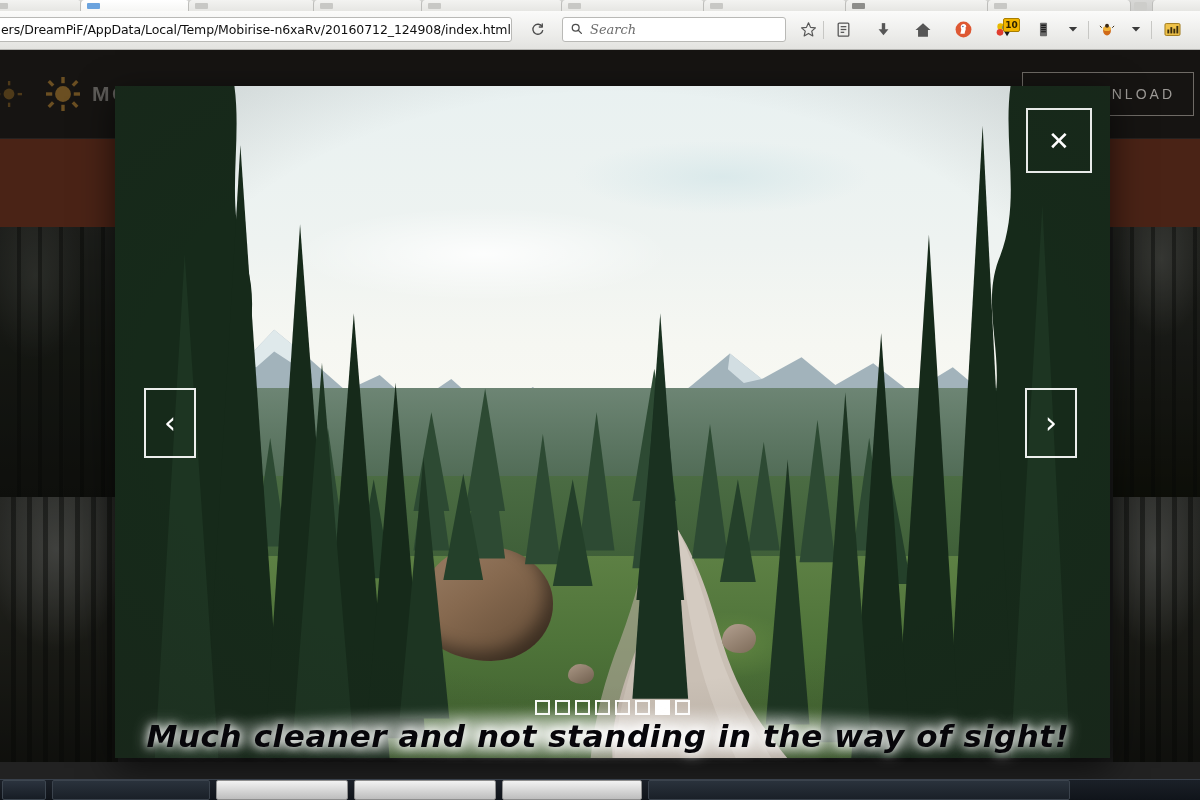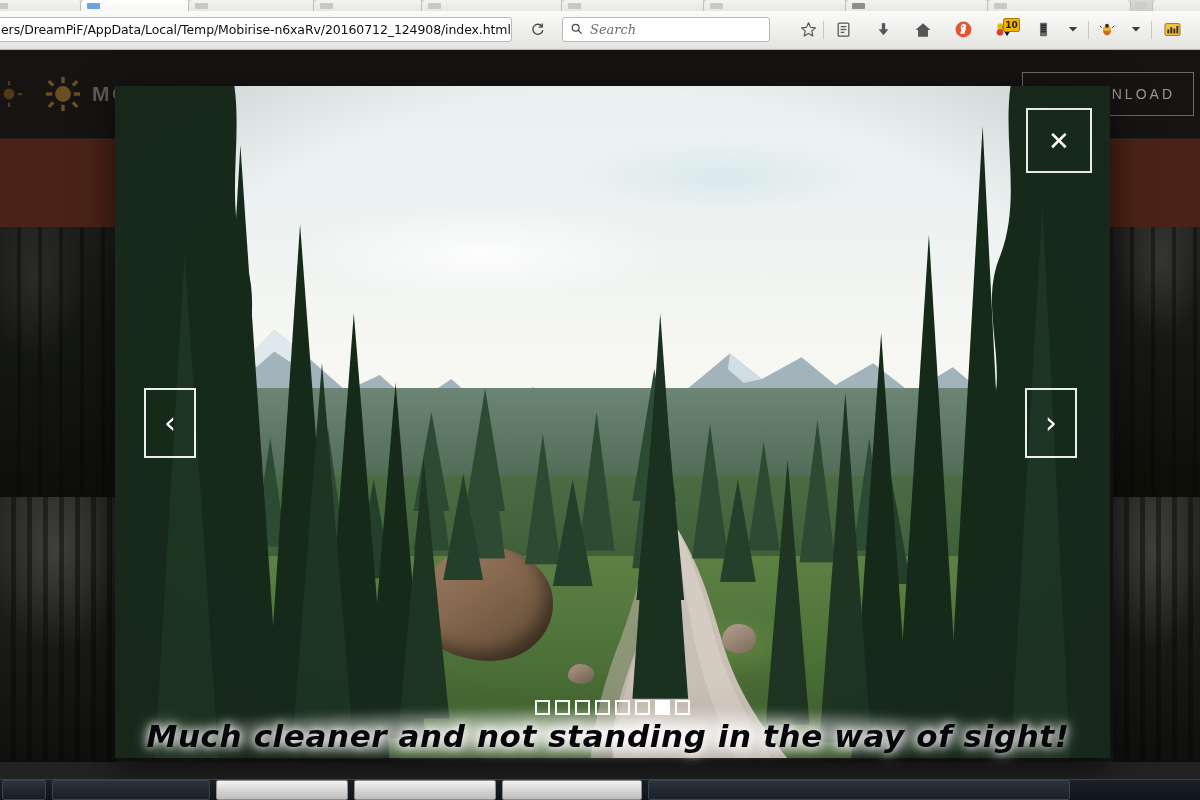--- a/index.html
+++ b/index.html
@@ -40,21 +40,21 @@
   .urltext{
     font-family:"DejaVu Sans", sans-serif;font-size:12.5px;color:#101010;
     white-space:nowrap;overflow:hidden;padding-left:6px;letter-spacing:-0.1px;
   }
   .reload-btn{
     position:absolute;left:521px;top:6px;width:33px;height:25px;
     display:flex;align-items:center;justify-content:center;
     color:#4a4a4a;font-size:16px;
   }
   .searchbar{
-    position:absolute;left:562px;top:6px;width:208px;height:25px;
+    position:absolute;left:562px;top:6px;width:224px;height:25px;
     background:#fff;border:1px solid #b9b9b6;border-radius:3px;
     display:flex;align-items:center;box-sizing:border-box;
   }
   .searchbar .mag{margin-left:7px;color:#4d4d4d;font-size:13px;display:block;}
   .searchbar .ph{
     margin-left:7px;font-family:"DejaVu Serif",serif;font-style:italic;
     font-size:13px;color:#6d6d6d;
   }
   .tbicon{
     position:absolute;top:6px;width:28px;height:25px;

